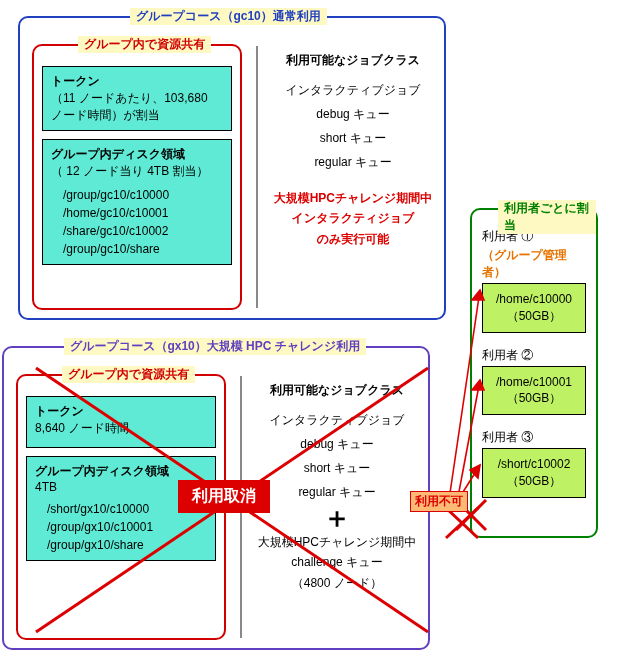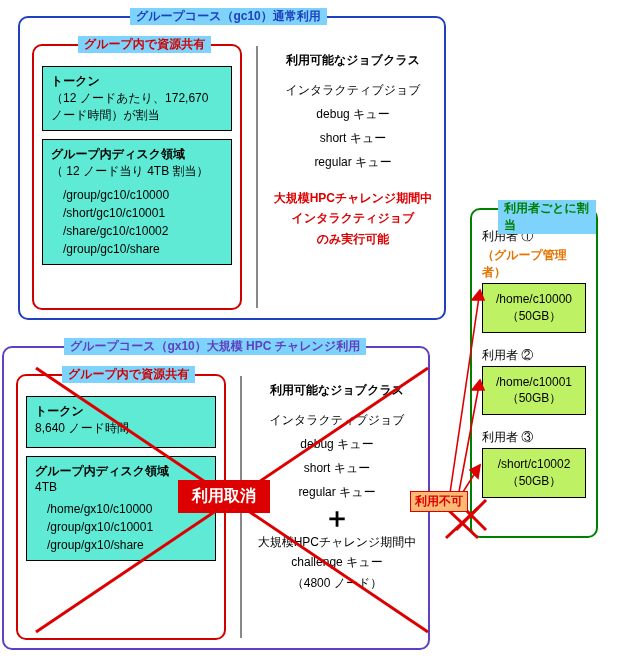--- a/index.html
+++ b/index.html
@@ -16,21 +16,21 @@
   }
   .outer-box {
     position: absolute;
     border: 2px solid;
     border-radius: 10px;
     padding: 8px 10px 10px 10px;
   }
   .box-title {
     position: absolute;
     top: -10px;
-    background: #7dd3fc;
+    background: #fef9c3;
     padding: 0 6px;
     font-weight: bold;
   }
   .inner-box {
     position: absolute;
     border: 2px solid;
     border-radius: 10px;
     padding: 20px 8px 8px 8px;
   }
   .subbox {
@@ -105,29 +105,29 @@
 <body>
 
 <div class="outer-box" style="left:18px; top:16px; width:428px; height:304px; border-color:#2040c0;">
   <div class="box-title" style="left:110px; color:#2040c0;">グループコース（gc10）通常利用</div>
 
   <div class="inner-box" style="left:12px; top:26px; width:210px; height:266px; border-color:#d00000;">
     <div class="box-title" style="left:44px; color:#d00000;">グループ内で資源共有</div>
 
     <div class="subbox">
       <div style="font-weight:bold">トークン</div>
-      <div>（12 ノードあたり、172,670 ノード時間）が割当</div>
+      <div>（11 ノードあたり、103,680 ノード時間）が割当</div>
     </div>
 
     <div class="subbox">
       <div style="font-weight:bold">グループ内ディスク領域</div>
       <div>（ 12 ノード当り 4TB 割当）</div>
       <div class="subbox-indent" style="margin-top:6px;">
         <div>/group/gc10/c10000</div>
-        <div>/short/gc10/c10001</div>
+        <div>/home/gc10/c10001</div>
         <div>/share/gc10/c10002</div>
         <div>/group/gc10/share</div>
       </div>
     </div>
   </div>
 
   <div class="vline" style="left:236px; top:28px; height:262px;"></div>
 
   <div class="job-col" style="left:248px; top:30px; width:170px;">
     <div class="job-heading">利用可能なジョブクラス</div>
@@ -151,21 +151,21 @@
 
     <div class="subbox" style="min-height:52px;">
       <div style="font-weight:bold">トークン</div>
       <div>8,640 ノード時間</div>
     </div>
 
     <div class="subbox">
       <div style="font-weight:bold">グループ内ディスク領域</div>
       <div>4TB</div>
       <div class="subbox-indent" style="margin-top:6px;">
-        <div>/home/gx10/c10000</div>
+        <div>/short/gx10/c10000</div>
         <div>/group/gx10/c10001</div>
         <div>/group/gx10/share</div>
       </div>
     </div>
   </div>
 
   <div class="vline" style="left:236px; top:28px; height:262px;"></div>
 
   <div class="job-col" style="left:248px; top:30px; width:170px;">
     <div class="job-heading">利用可能なジョブクラス</div>

